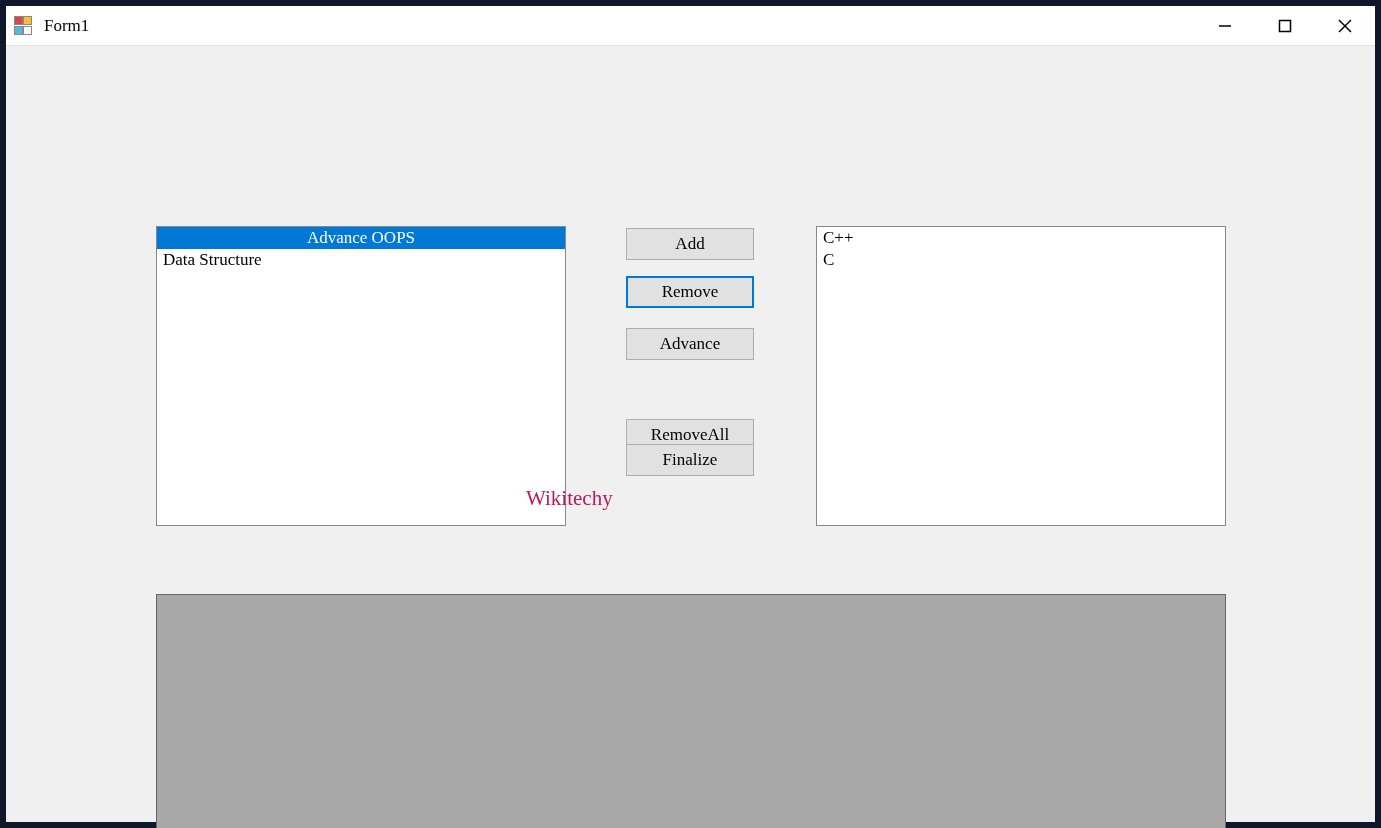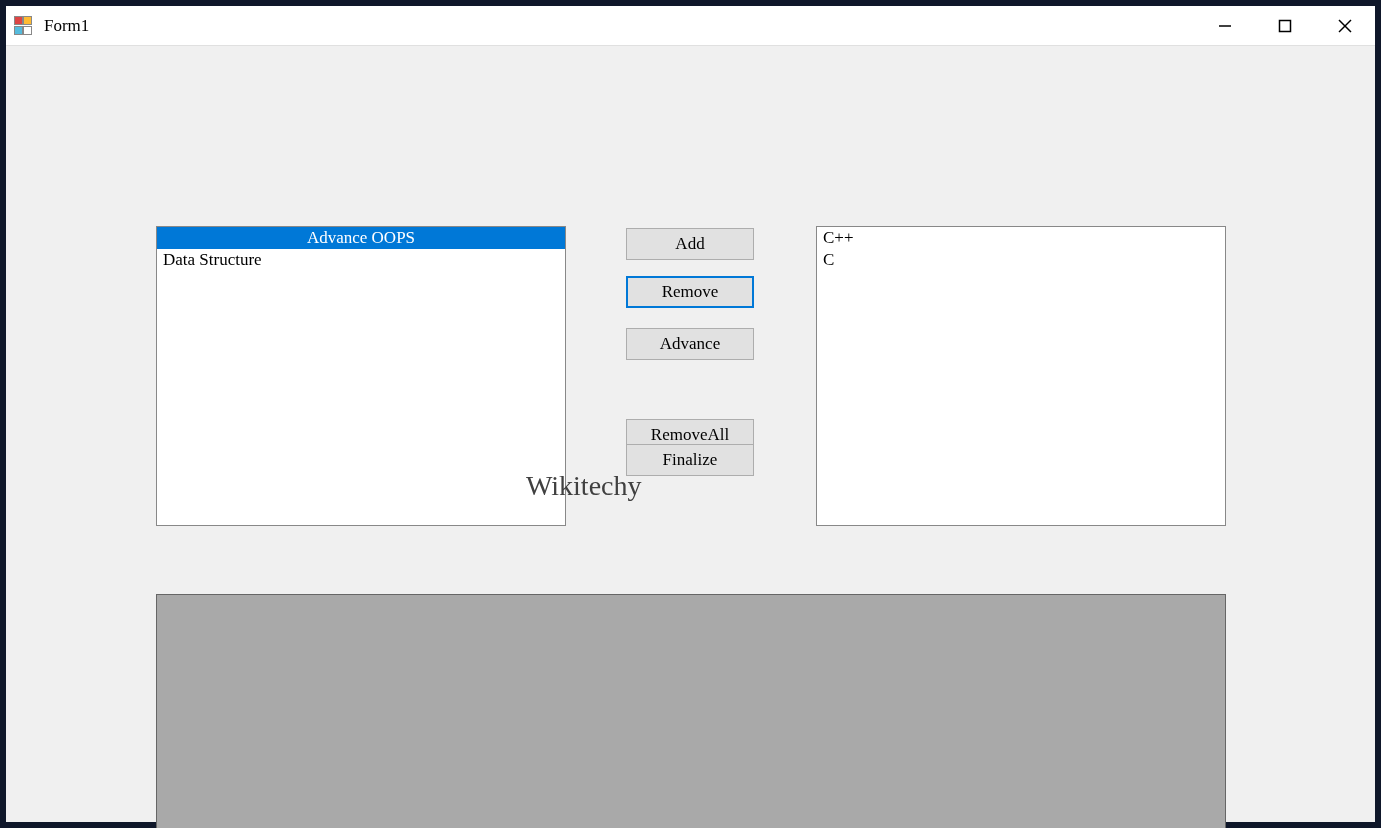--- a/index.html
+++ b/index.html
@@ -107,23 +107,23 @@
       line-height: 30px;
       cursor: default;
     }
     .btn.focused {
       border: 2px solid #0078d7;
       line-height: 28px;
     }
     .watermark {
       position: absolute;
       left: 520px;
-      top: 424px;
-      color: #404040;
-      font-size: 28px;
+      top: 440px;
+      color: #be185d;
+      font-size: 21px;
     }
     .bottom-panel {
       position: absolute;
       left: 150px;
       top: 548px;
       width: 1070px;
       height: 256px;
       background: #a9a9a9;
       border: 1px solid #666;
     }

